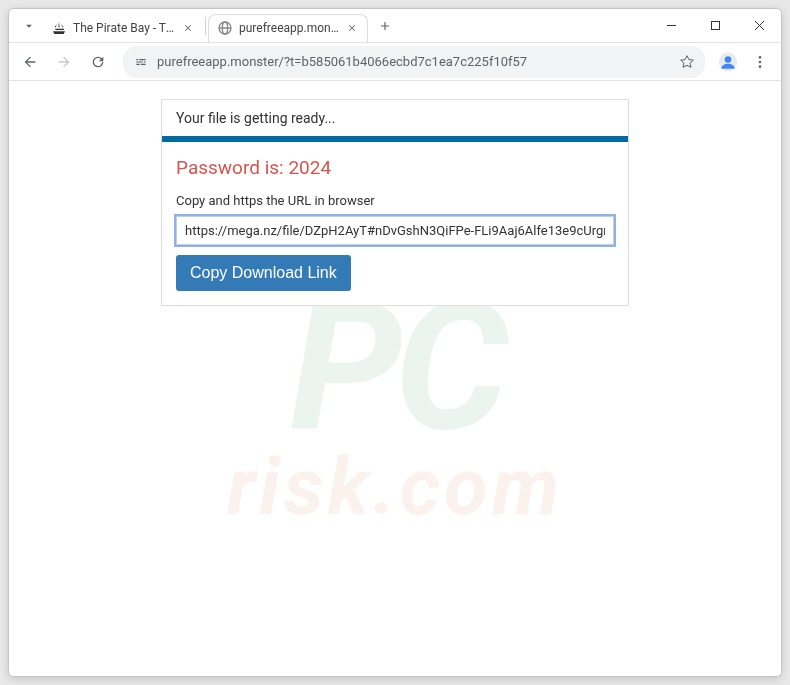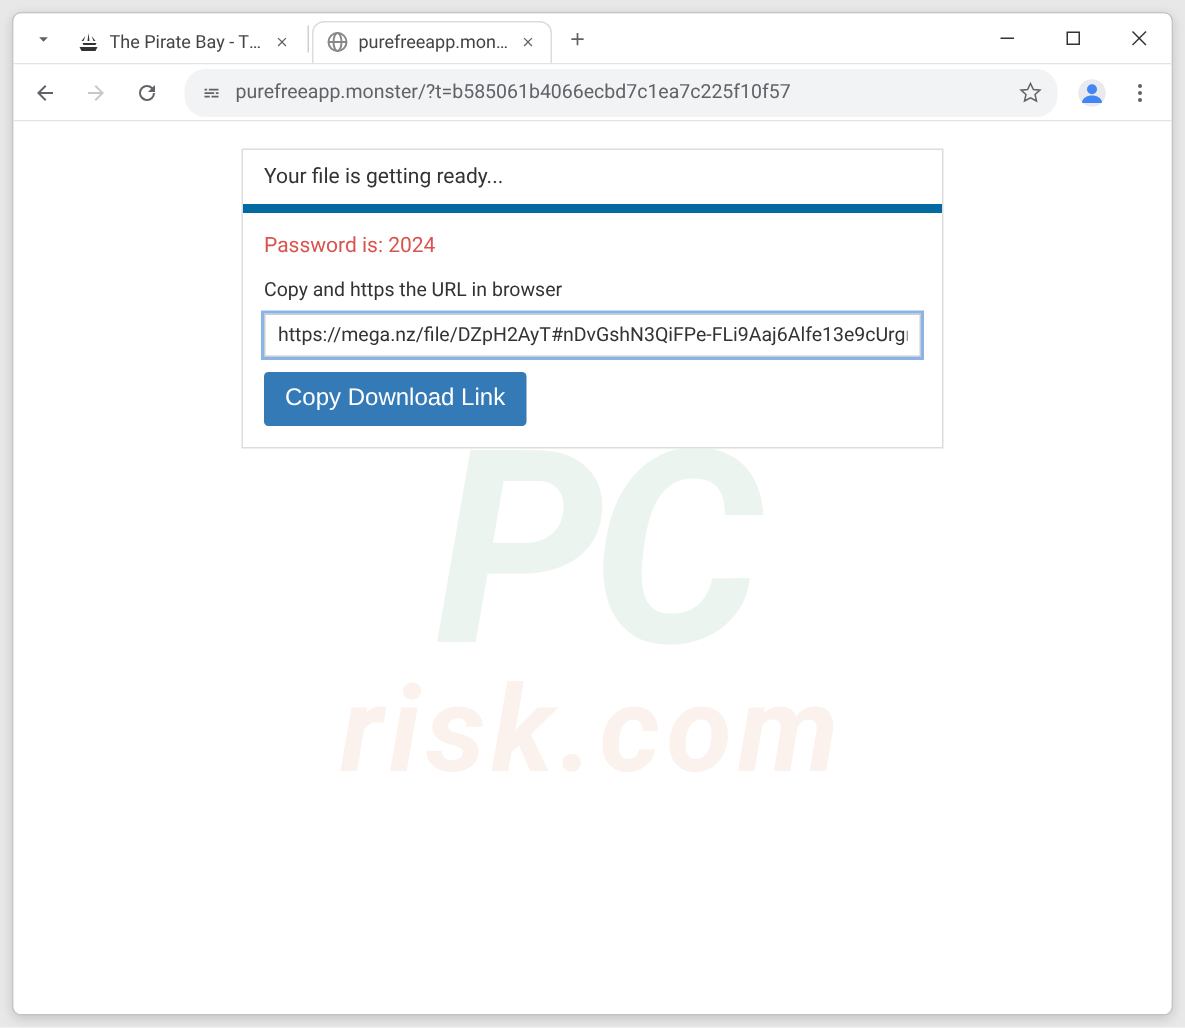--- a/index.html
+++ b/index.html
@@ -45,21 +45,21 @@
 
 .page { flex:1; background:#fff; position:relative; overflow:hidden; }
 .watermark { position:absolute; inset:0; display:flex; align-items:center; justify-content:center; pointer-events:none; }
 .watermark-inner { transform: translateY(40px); text-align:center; opacity:0.08; }
 .wm-logo { font-size:180px; font-weight:700; font-style:italic; color:#15803d; letter-spacing:-8px; line-height:0.7; }
 .wm-sub { font-size:80px; font-weight:700; font-style:italic; color:#d85a2e; letter-spacing:4px; margin-top:10px; }
 
 .card { position:absolute; top:18px; left:50%; transform:translateX(-50%); width:468px; background:#fff; border:1px solid #ddd; z-index:2; }
 .card-header { padding:10px 14px; border-bottom:6px solid #0369a1; font-size:14px; color:#333; }
 .card-body { padding:14px; }
-.password-line { color:#d9534f; font-size:14px; margin-bottom:14px; }
+.password-line { color:#d9534f; font-size:19px; margin-bottom:14px; }
 .instruction { font-size:13px; color:#333; margin-bottom:8px; }
 .url-box { width:100%; border:1px solid #ccc; background:#fff; padding:6px 8px; font-size:13px; color:#333; outline:2px solid #8ab4e8; outline-offset:0; font-family:inherit; }
 .copy-btn { margin-top:10px; background:#337ab7; color:#fff; border:none; padding:9px 14px; font-size:16px; cursor:pointer; border-radius:3px; }
 </style>
 </head>
 <body>
 
 <div class="frame">
 
   <div class="titlebar">

